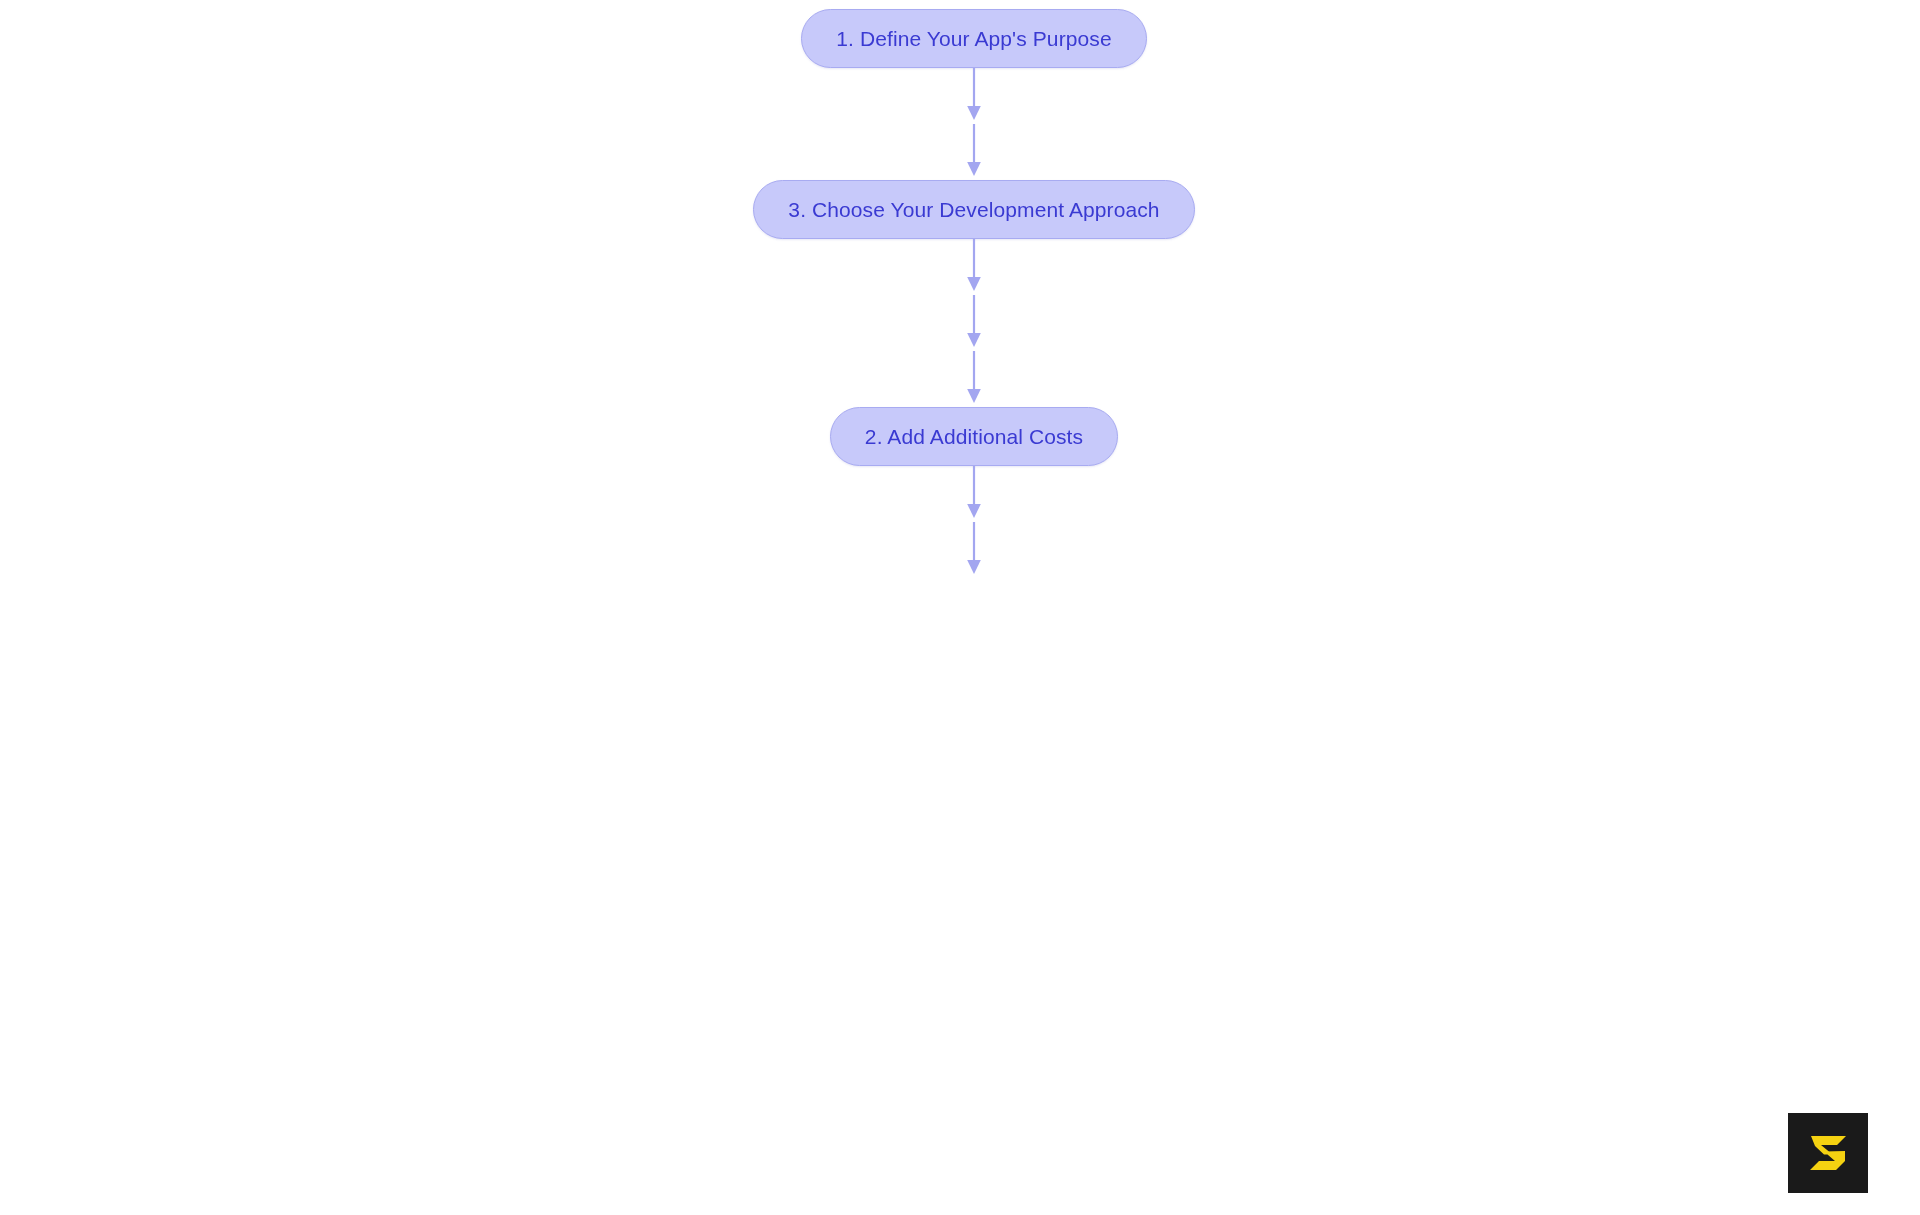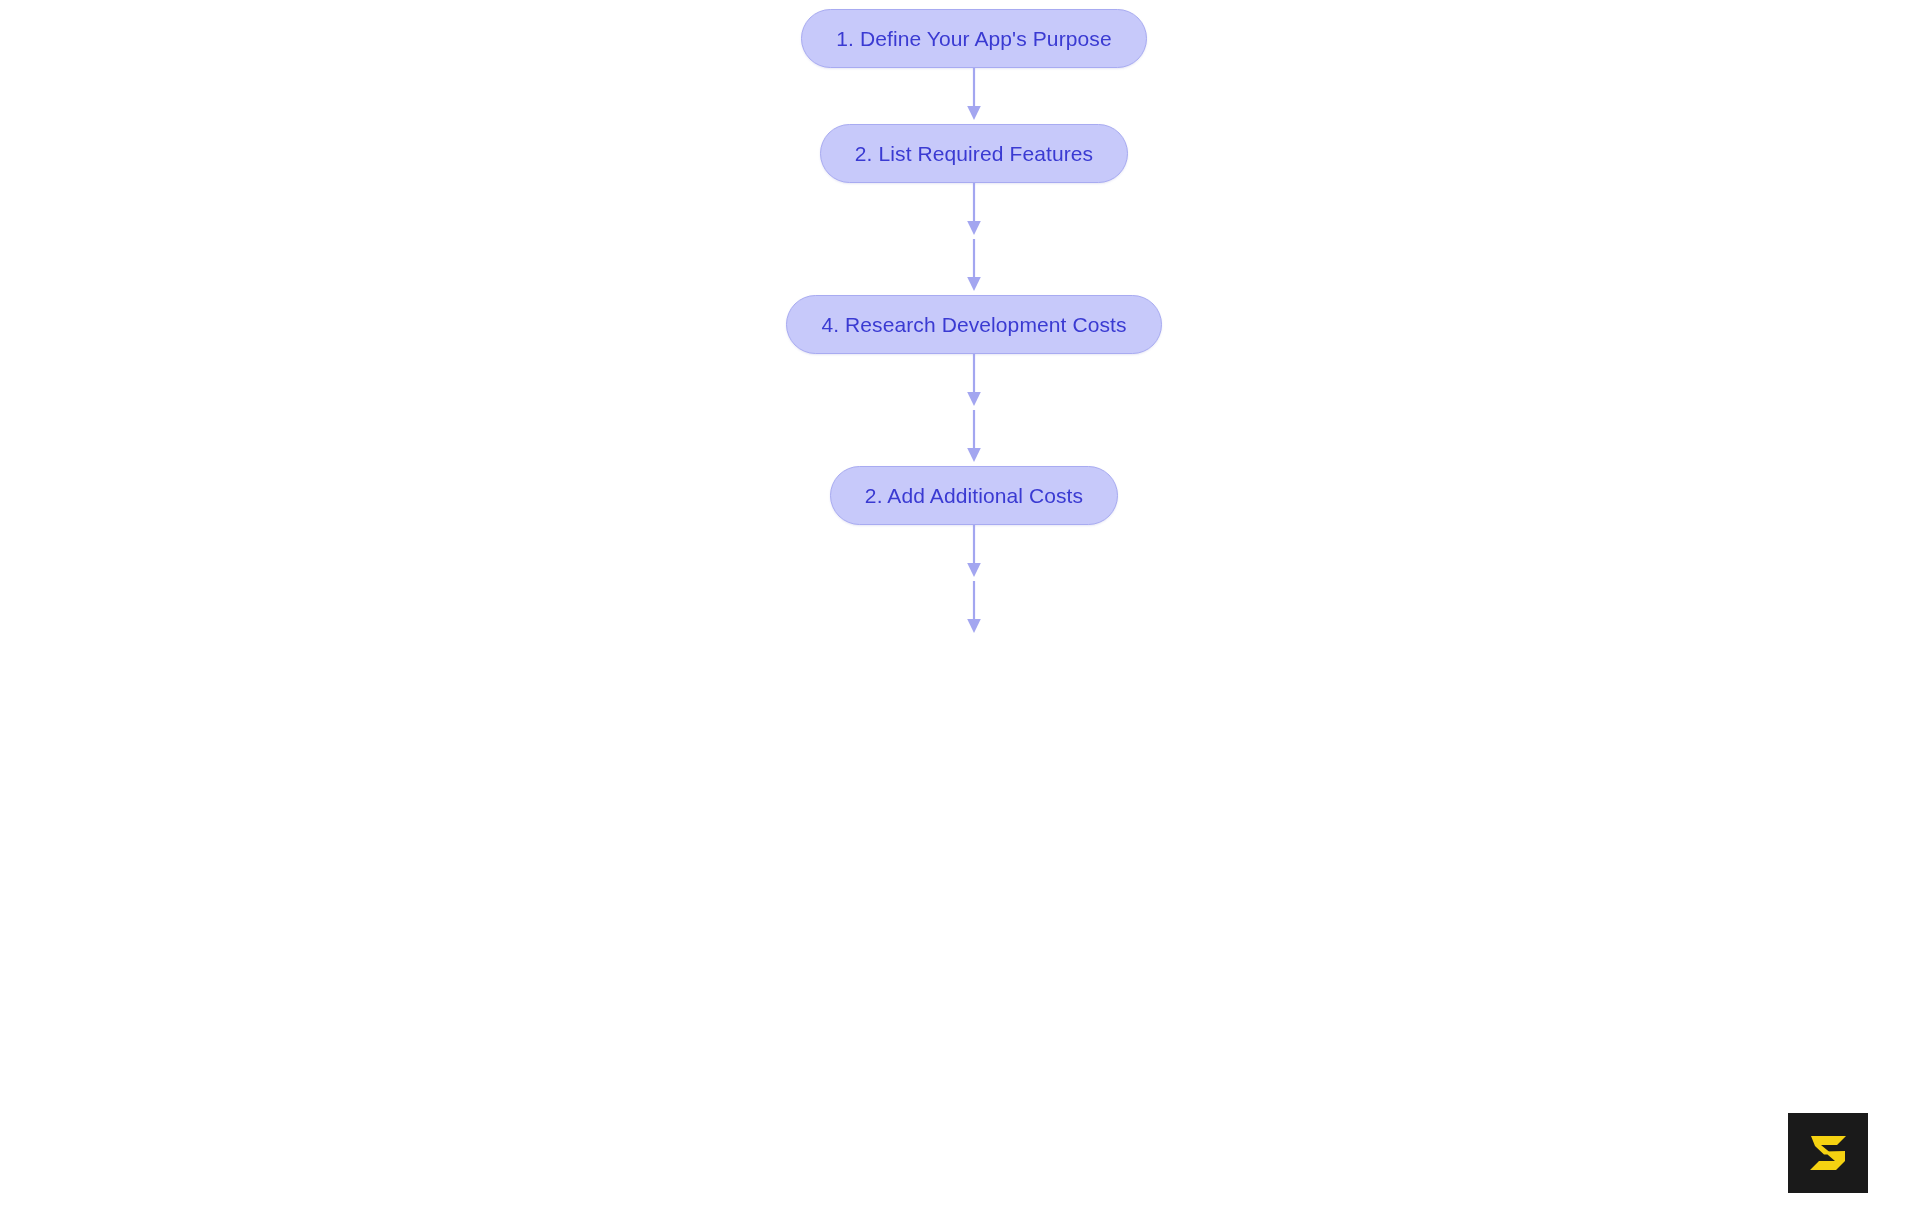--- a/index.html
+++ b/index.html
@@ -86,42 +86,39 @@
       <span>1. Define Your App's Purpose</span>
     </div>
 
     <div class="connector">
       <svg width="28" height="56" viewBox="0 0 28 56" aria-hidden="true">
         <line x1="14" y1="0" x2="14" y2="40" stroke="#a3a6f0" stroke-width="2.2"></line>
         <polygon points="14,52 7.2,38 20.8,38" fill="#a3a6f0"></polygon>
       </svg>
     </div>
 
+
+    <div class="connector">
+      <svg width="28" height="56" viewBox="0 0 28 56" aria-hidden="true">
+        <line x1="14" y1="0" x2="14" y2="40" stroke="#a3a6f0" stroke-width="2.2"></line>
+        <polygon points="14,52 7.2,38 20.8,38" fill="#a3a6f0"></polygon>
+      </svg>
+    </div>
+
     <div class="node">
-      <span>2. List Required Features</span>
+      <span>3. Choose Your Development Approach</span>
     </div>
 
     <div class="connector">
       <svg width="28" height="56" viewBox="0 0 28 56" aria-hidden="true">
         <line x1="14" y1="0" x2="14" y2="40" stroke="#a3a6f0" stroke-width="2.2"></line>
         <polygon points="14,52 7.2,38 20.8,38" fill="#a3a6f0"></polygon>
       </svg>
     </div>
 
-
-    <div class="connector">
-      <svg width="28" height="56" viewBox="0 0 28 56" aria-hidden="true">
-        <line x1="14" y1="0" x2="14" y2="40" stroke="#a3a6f0" stroke-width="2.2"></line>
-        <polygon points="14,52 7.2,38 20.8,38" fill="#a3a6f0"></polygon>
-      </svg>
-    </div>
-
-    <div class="node">
-      <span>4. Research Development Costs</span>
-    </div>
 
     <div class="connector">
       <svg width="28" height="56" viewBox="0 0 28 56" aria-hidden="true">
         <line x1="14" y1="0" x2="14" y2="40" stroke="#a3a6f0" stroke-width="2.2"></line>
         <polygon points="14,52 7.2,38 20.8,38" fill="#a3a6f0"></polygon>
       </svg>
     </div>
 
 
     <div class="connector">

